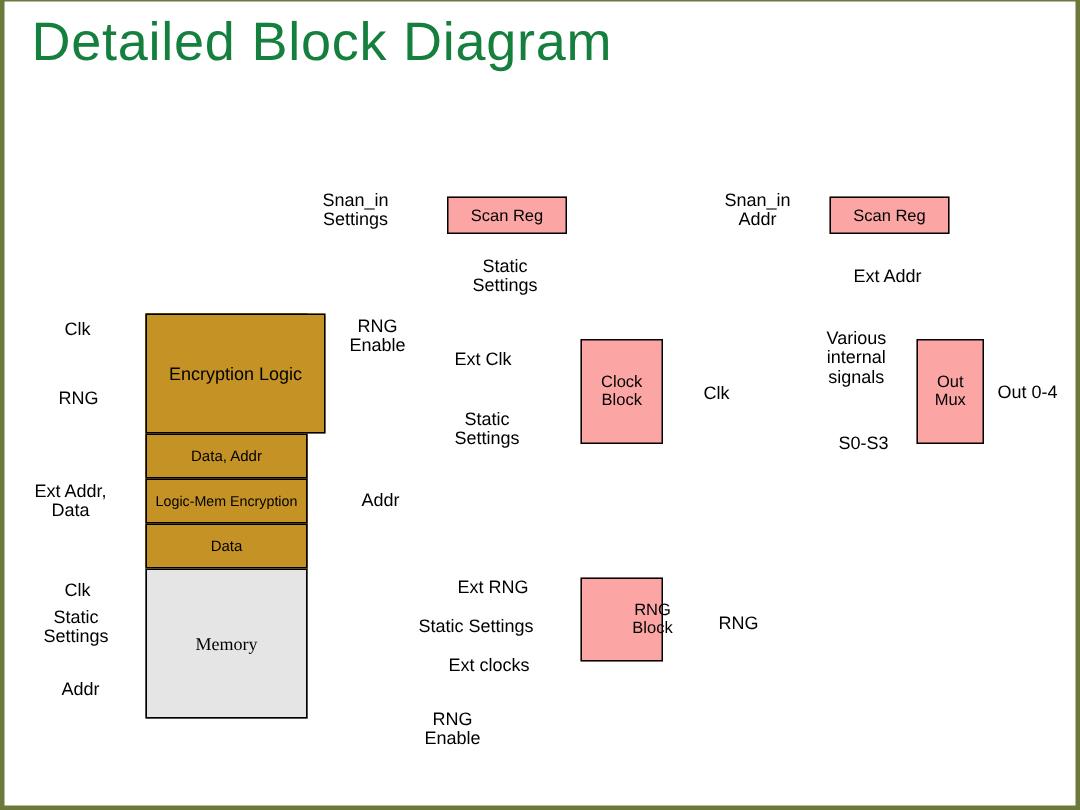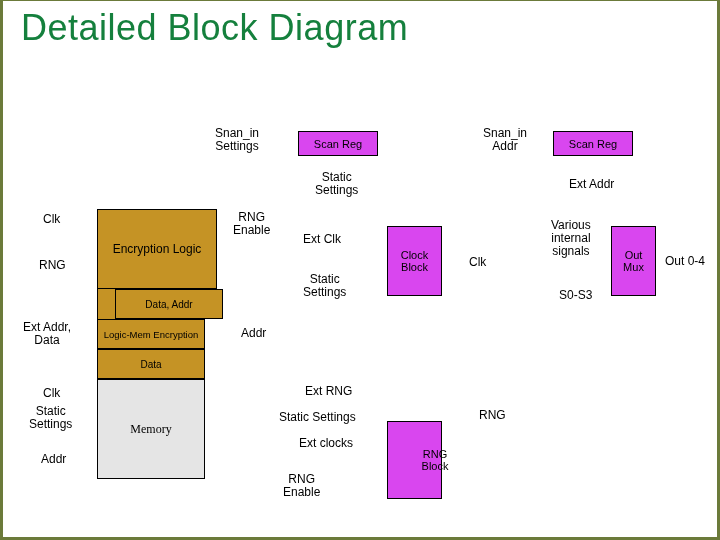--- a/index.html
+++ b/index.html
@@ -25,21 +25,21 @@
     position: absolute;
     left: 18px;
     top: 6px;
     font-size: 36px;
     color: #15803d;
     font-weight: 400;
     letter-spacing: 0.5px;
   }
   .box {
     position: absolute;
-    background: #d946ef;
+    background: #fca5a5;
     border: 1px solid #000;
     box-sizing: border-box;
     display: flex;
     align-items: center;
     justify-content: center;
     text-align: center;
     padding: 2px;
   }
   .lbl {
     position: absolute;
@@ -66,21 +66,21 @@
 Addr</div>
 
 <div class="lbl" style="left:312px; top:170px;">Static
 Settings</div>
 <div class="lbl" style="left:566px; top:177px;">Ext Addr</div>
 
 <div class="box" style="left:94px; top:208px; width:108px; height:270px; background:#c59325;"></div>
 
 <div class="box sm" style="left:94px; top:208px; width:120px; height:80px; background:#c59325; border:1px solid #000; font-size:12px;">Encryption
 Logic</div>
-<div class="box xs" style="left:94px; top:288px; width:108px; height:30px; background:#c59325;margin-left:18px;">Data, Addr</div>
+<div class="box xs" style="left:94px; top:288px; width:108px; height:30px; background:#c59325;">Data, Addr</div>
 <div class="box xs" style="left:94px; top:318px; width:108px; height:30px; background:#c59325; font-size:9.5px;">Logic-Mem Encryption</div>
 <div class="box xs" style="left:94px; top:348px; width:108px; height:30px; background:#c59325;">Data</div>
 <div class="box sm" style="left:94px; top:378px; width:108px; height:100px; background:#e5e5e5; font-size:12px;font-family:Liberation Serif, serif;">Memory</div>
 
 <div class="lbl" style="left:40px; top:212px;">Clk</div>
 <div class="lbl" style="left:36px; top:258px;">RNG</div>
 <div class="lbl" style="left:20px; top:320px;">Ext Addr,
 Data</div>
 <div class="lbl" style="left:40px; top:386px;">Clk</div>
 <div class="lbl" style="left:26px; top:404px;">Static
@@ -97,21 +97,21 @@
 <div class="lbl" style="left:302px; top:384px;">Ext RNG</div>
 <div class="lbl" style="left:276px; top:410px;">Static Settings</div>
 <div class="lbl" style="left:296px; top:436px;">Ext clocks</div>
 <div class="lbl" style="left:280px; top:472px;">RNG
 Enable</div>
 
 <div class="box sm" style="left:384px; top:225px; width:55px; height:70px; font-size:11px;">Clock
 Block</div>
 <div class="lbl" style="left:466px; top:255px;">Clk</div>
 
-<div class="box sm" style="left:384px; top:420px; width:55px; height:78px; font-size:11px;padding-left:43px;">RNG
+<div class="box sm" style="left:384px; top:384px; width:55px; height:56px; font-size:11px;padding-left:43px;">RNG
 Block</div>
 <div class="lbl" style="left:476px; top:408px;">RNG</div>
 
 <div class="box sm" style="left:608px; top:225px; width:45px; height:70px; font-size:11px;">Out
 Mux</div>
 <div class="lbl" style="left:548px; top:218px;">Various
 internal
 signals</div>
 <div class="lbl" style="left:556px; top:288px;">S0-S3</div>
 <div class="lbl" style="left:662px; top:254px;">Out 0-4</div>

